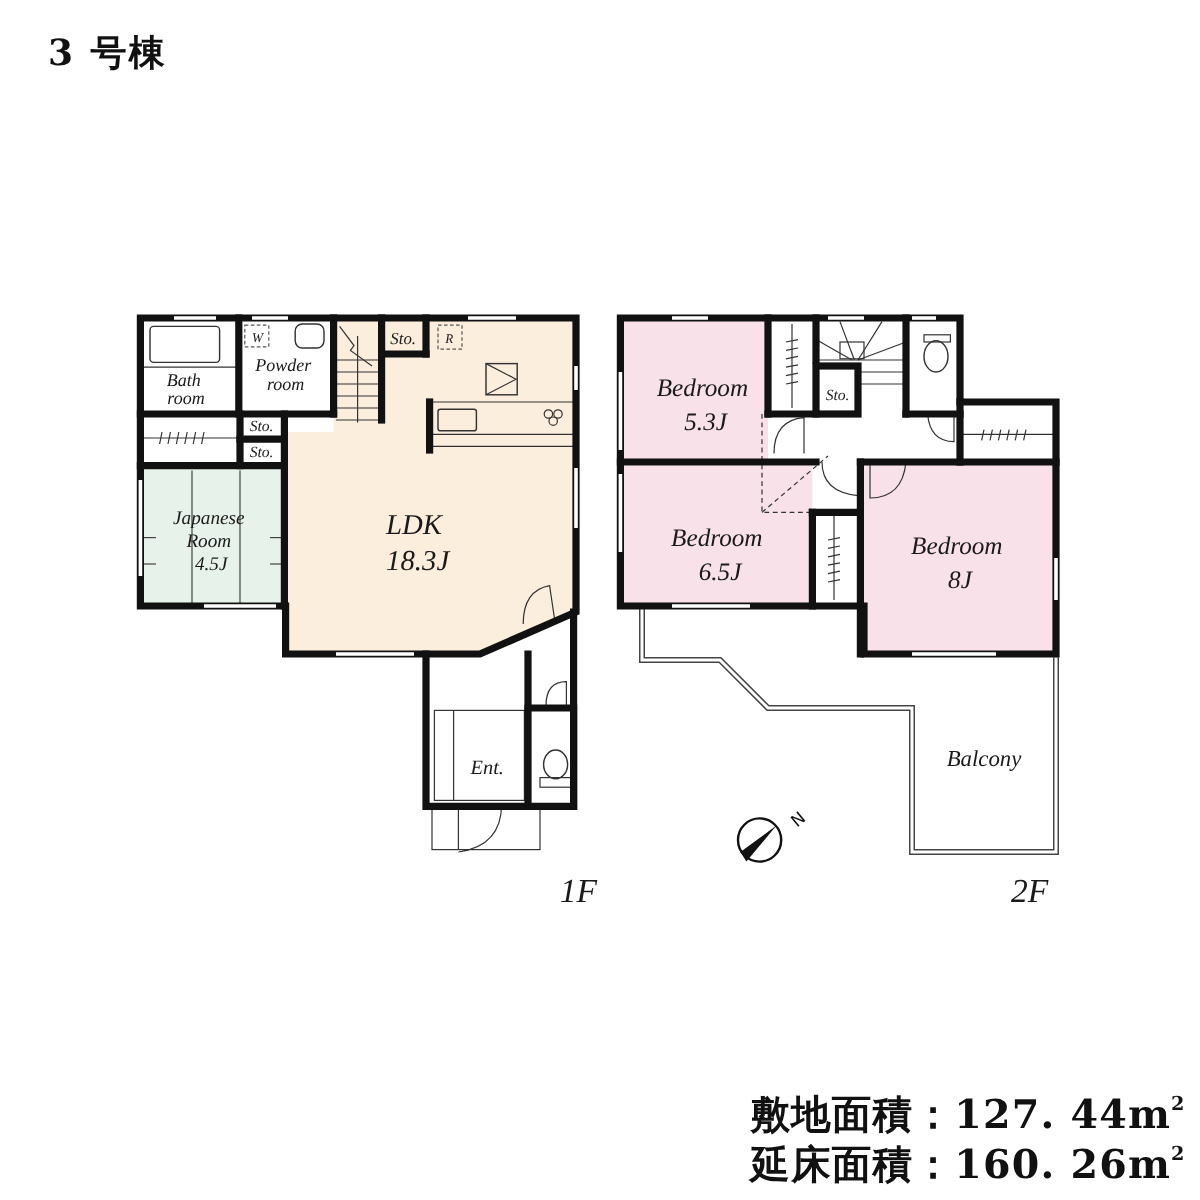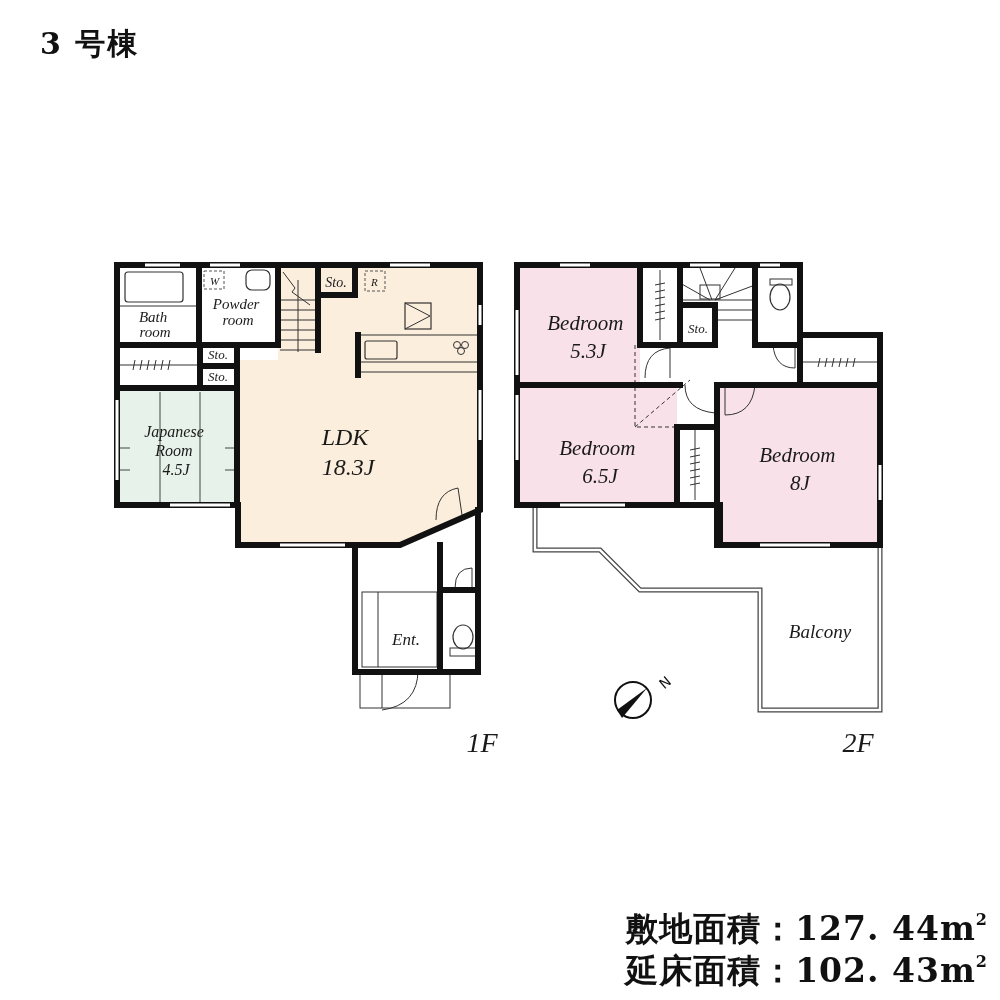--- a/index.html
+++ b/index.html
@@ -244,14 +244,14 @@
     <circle cx="633" cy="700" r="18" fill="#fff" stroke="#111" stroke-width="2"></circle>
     <polygon points="617,710 647,688 622,718" fill="#111"></polygon>
     <text x="661" y="691" font-size="14" fill="#111" font-family="DejaVu Sans, sans-serif" transform="rotate(-40 661 686)">N</text>
   </g>
 </svg>
 
 <div class="area" style="top:912px;">
   <span>敷地面積</span><span>：</span><span>127. 44</span><span>m</span><span class="sup">2</span>
 </div>
 <div class="area" style="top:954px;">
-  <span>延床面積</span><span>：</span><span>102. 43</span><span>m</span><span class="sup">2</span>
+  <span>延床面積</span><span>：</span><span>160. 26</span><span>m</span><span class="sup">2</span>
 </div>
 
 </body></html>

